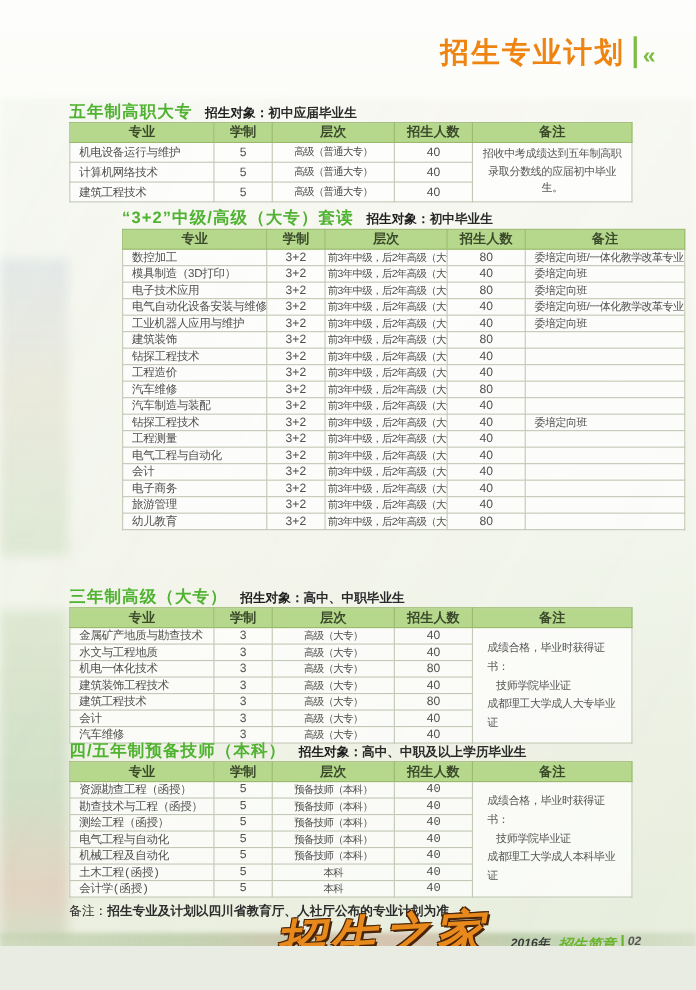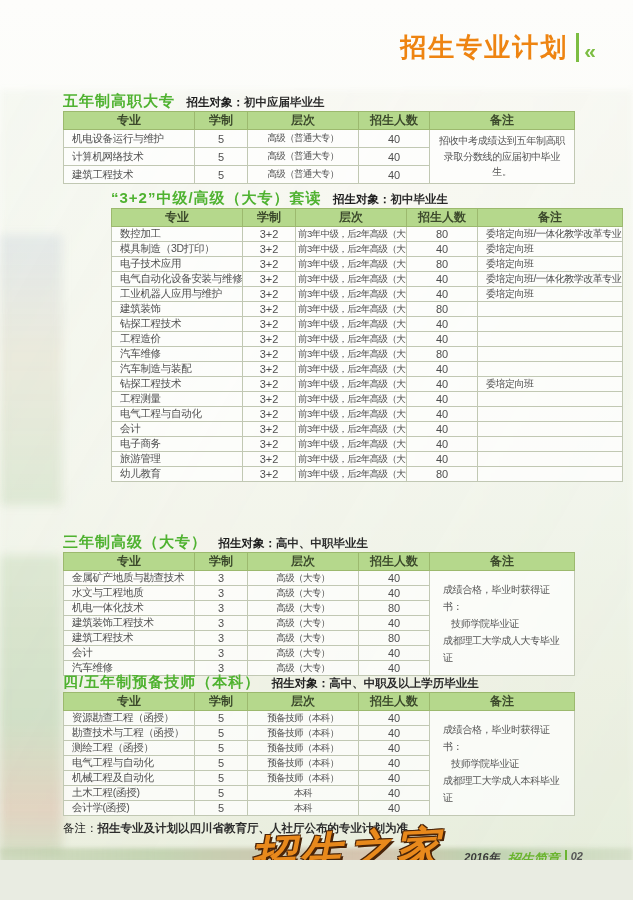--- a/index.html
+++ b/index.html
@@ -42,21 +42,21 @@
   .sec-target { font-size:11.5px; font-weight:bold; color:#2a2a2a; }
 
   table.t { width:511px; border-collapse:collapse; table-layout:fixed;
             border:1px solid #79886b; background:rgba(255,255,255,.72); }
   col.w-major{width:131px} col.w-years{width:53px} col.w-level{width:111px}
   col.w-count{width:71px}  col.w-note{width:145px}
   .t th { background:#b5d88c; color:#3c4a2c; font-size:12px; font-weight:bold;
           border:1px solid #9cb96e; height:17px; padding:0; }
   .t td { border:1px solid #c1c8b3; color:#4f4f4f; font-size:11px; text-align:center;
           padding:0 2px; overflow:hidden; }
-  .t0 td { height:18px; } .t1 td { height:15px; } .t2 td { height:15px; } .t3 td { height:14.5px; }
+  .t0 td { height:18px; } .t1 td { height:15px; } .t2 td { height:15px; } .t3 td { height:14.5px;font-family:Liberation Mono, monospace; }
   td.c-major { text-align:left; padding-left:8px; white-space:nowrap; font-size:10.5px; letter-spacing:-.3px; }
   td.c-level { font-size:9.5px; letter-spacing:-.6px; white-space:nowrap; }
   td.c-note  { text-align:left; padding-left:8px; white-space:nowrap; font-size:10px; letter-spacing:-.5px; }
   td.c-note.merged { white-space:normal; font-size:10px; letter-spacing:-.3px;
                      text-align:center; line-height:1.55; padding:0 5px; color:#555; }
   .note-line { text-align:left; padding-left:8px; line-height:1.7; }
   .note-line.nl1 { padding-left:16px; }
 
   
   .foot-note { position:absolute; left:63px; top:821px; font-size:11.5px; color:#1f1f1f; white-space:nowrap; }

